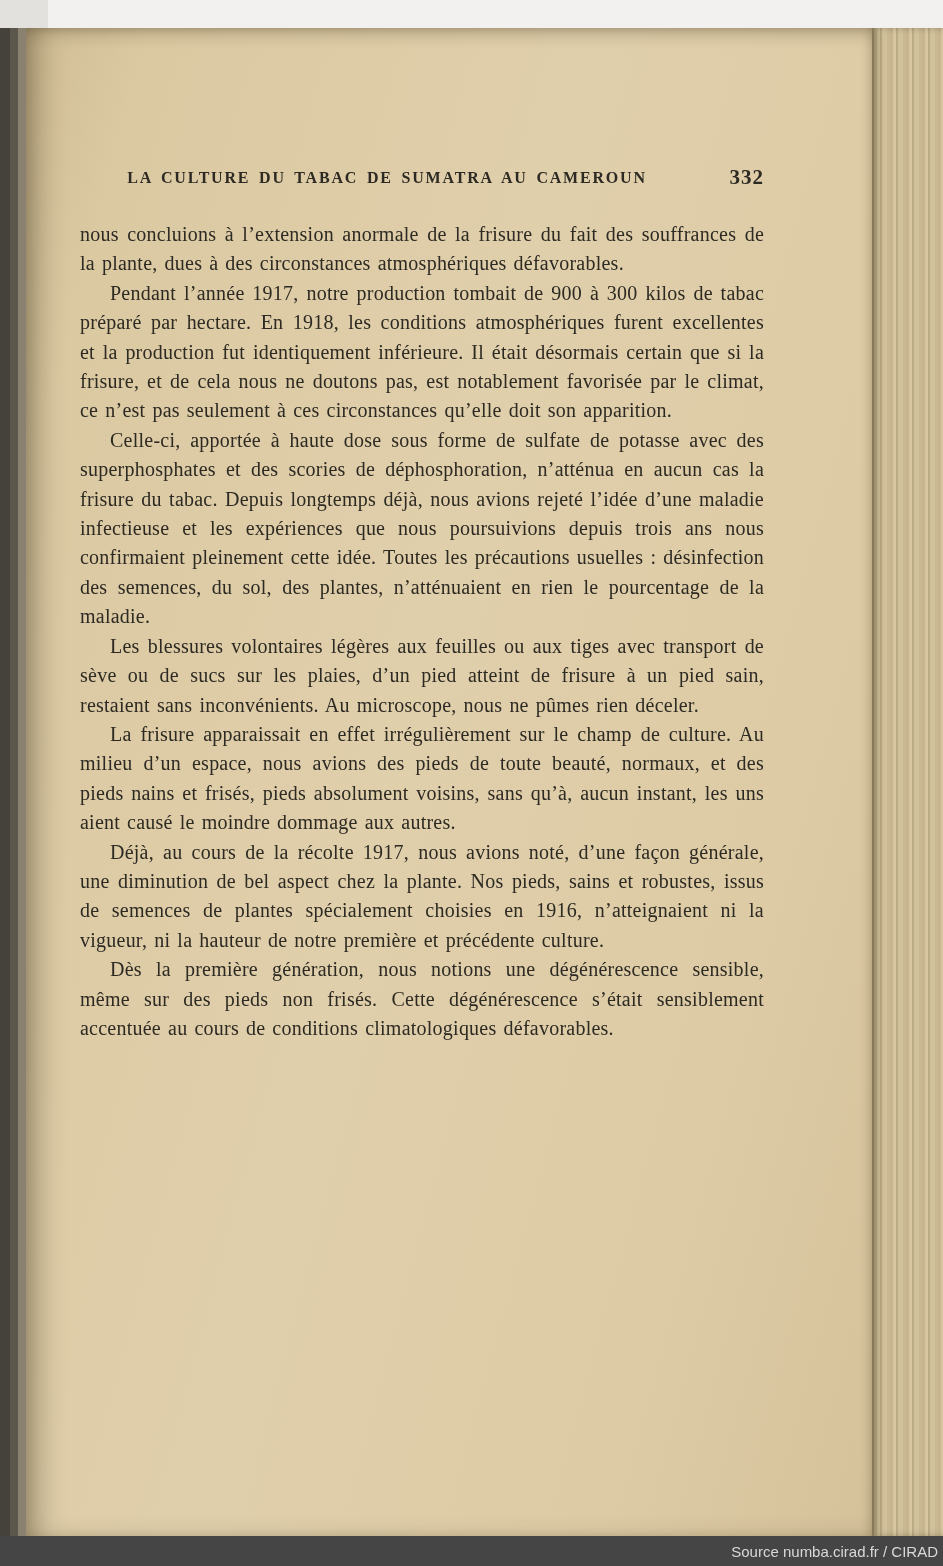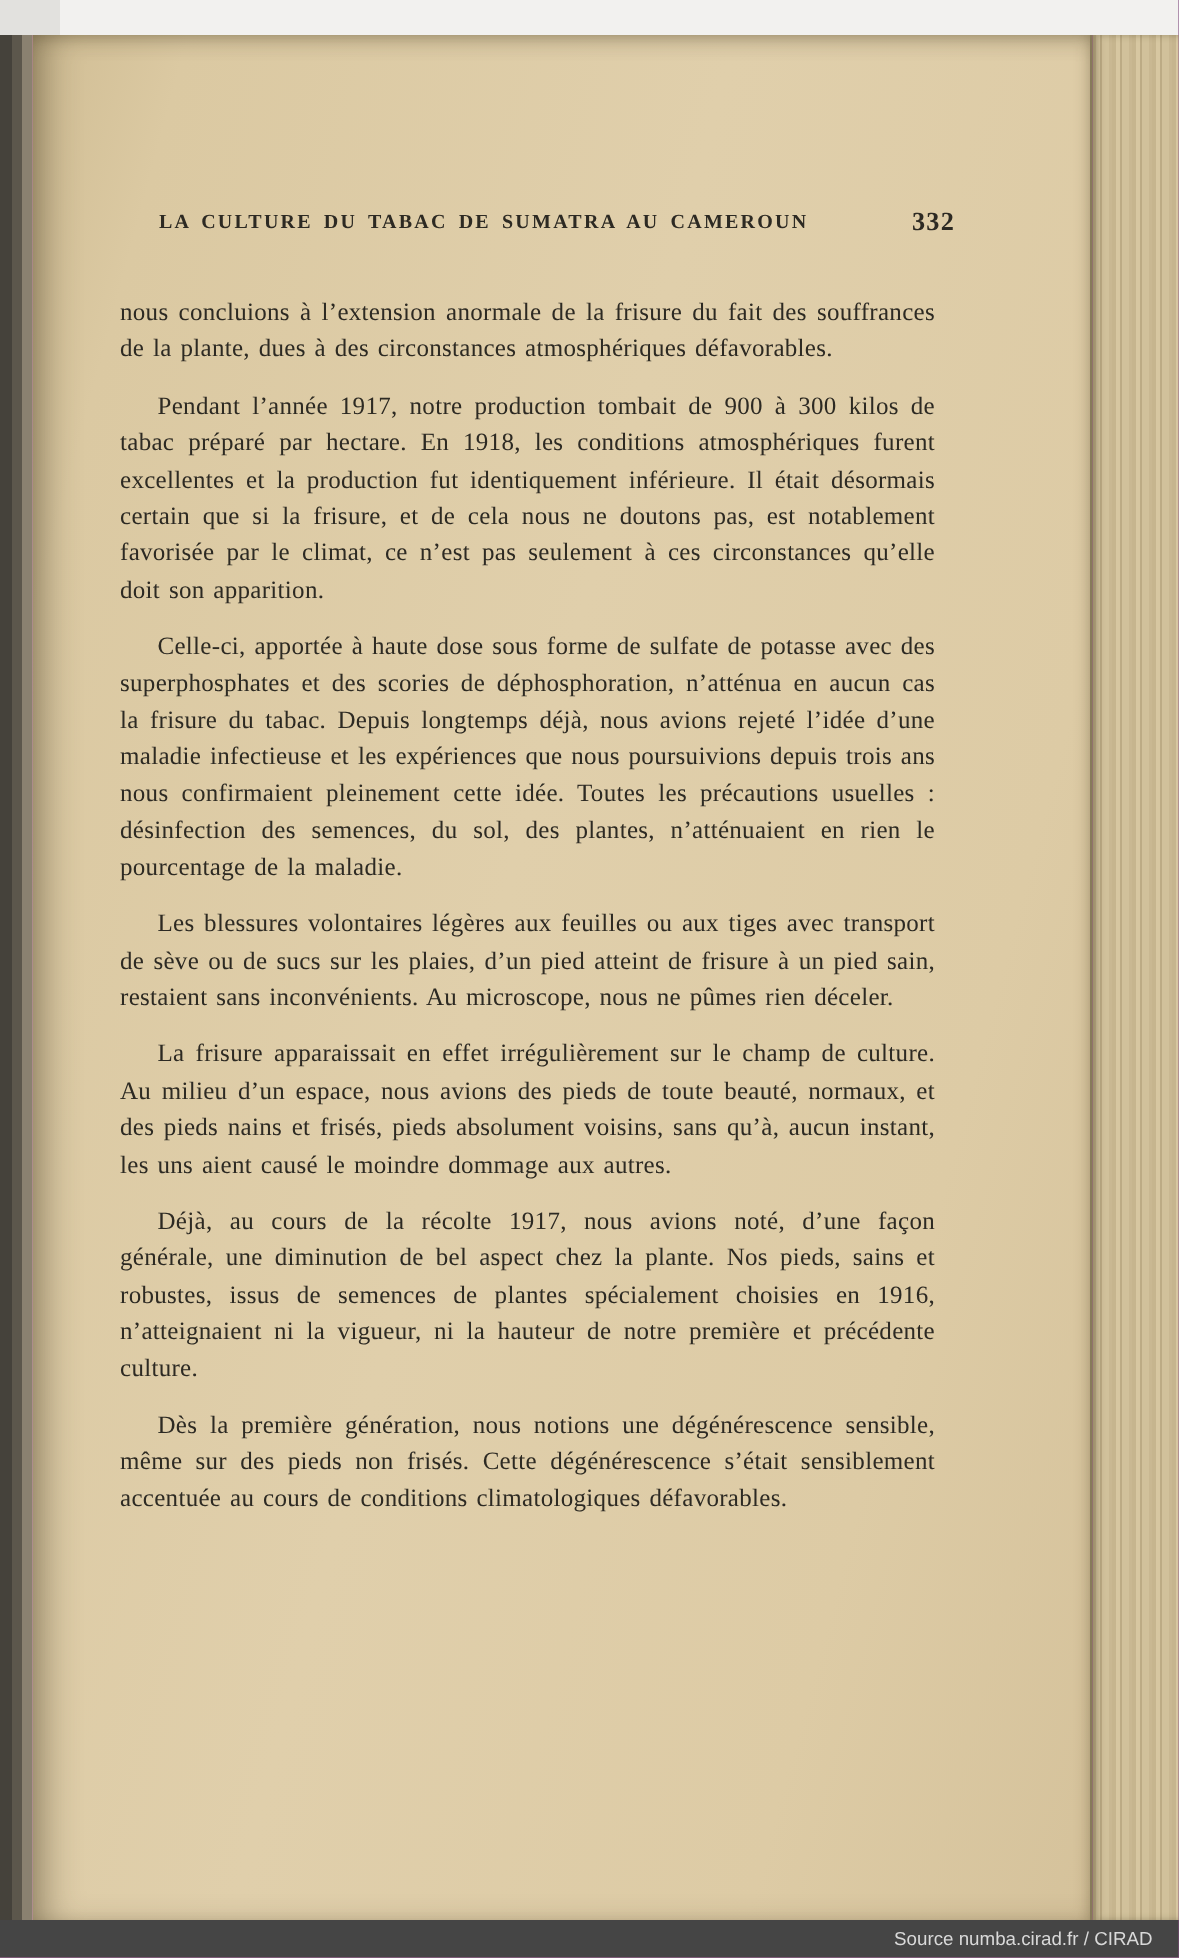--- a/index.html
+++ b/index.html
@@ -1,20 +1,20 @@
 <!DOCTYPE html>
 <html><head>
 <meta charset="utf-8">
 <style>
   html,body{margin:0;padding:0;background:#9a958c;}
   .scan{
     position:relative;
     width:943px;height:1566px;
     overflow:hidden;
-    background:#701a75;
+    background:#0f172a;
     font-family:"Liberation Serif","DejaVu Serif",serif;
   }
   .top-strip{
     position:absolute;left:0;top:0;width:943px;height:28px;
     background:linear-gradient(90deg,#e2e1de 0 48px,#f2f1ef 48px 100%);
   }
   .gutter{
     position:absolute;left:0;top:28px;width:26px;height:1508px;
     background:linear-gradient(90deg,#45423b 0 10px,#5c574c 10px 18px,#8a8170 18px 26px);
   }
@@ -45,27 +45,27 @@
     position:absolute;right:0;top:0;
     font-size:21px;letter-spacing:1px;font-weight:bold;
   }
   .text-block{
     position:absolute;left:54px;top:192px;width:684px;
     color:#2d2a23;
     font-size:20px;line-height:29.4px;
     text-align:justify;
     word-spacing:0.09em;letter-spacing:0.012em;
   }
-  .text-block p{margin:16px;}
+  .text-block p{margin:0;}
   .text-block p.ind{text-indent:30px;}
   .footer-bar{
     position:absolute;left:0;top:1536px;width:943px;height:30px;
     background:#454545;
     display:flex;align-items:center;justify-content:flex-end;
-    box-sizing:border-box;padding-right:21px;
+    box-sizing:border-box;padding-right:5px;
   }
   .footer-text{
     color:#d9d9d9;
     font-family:"Liberation Sans","DejaVu Sans",sans-serif;
     font-size:15px;
   }
 </style>
 </head>
 <body>
 

